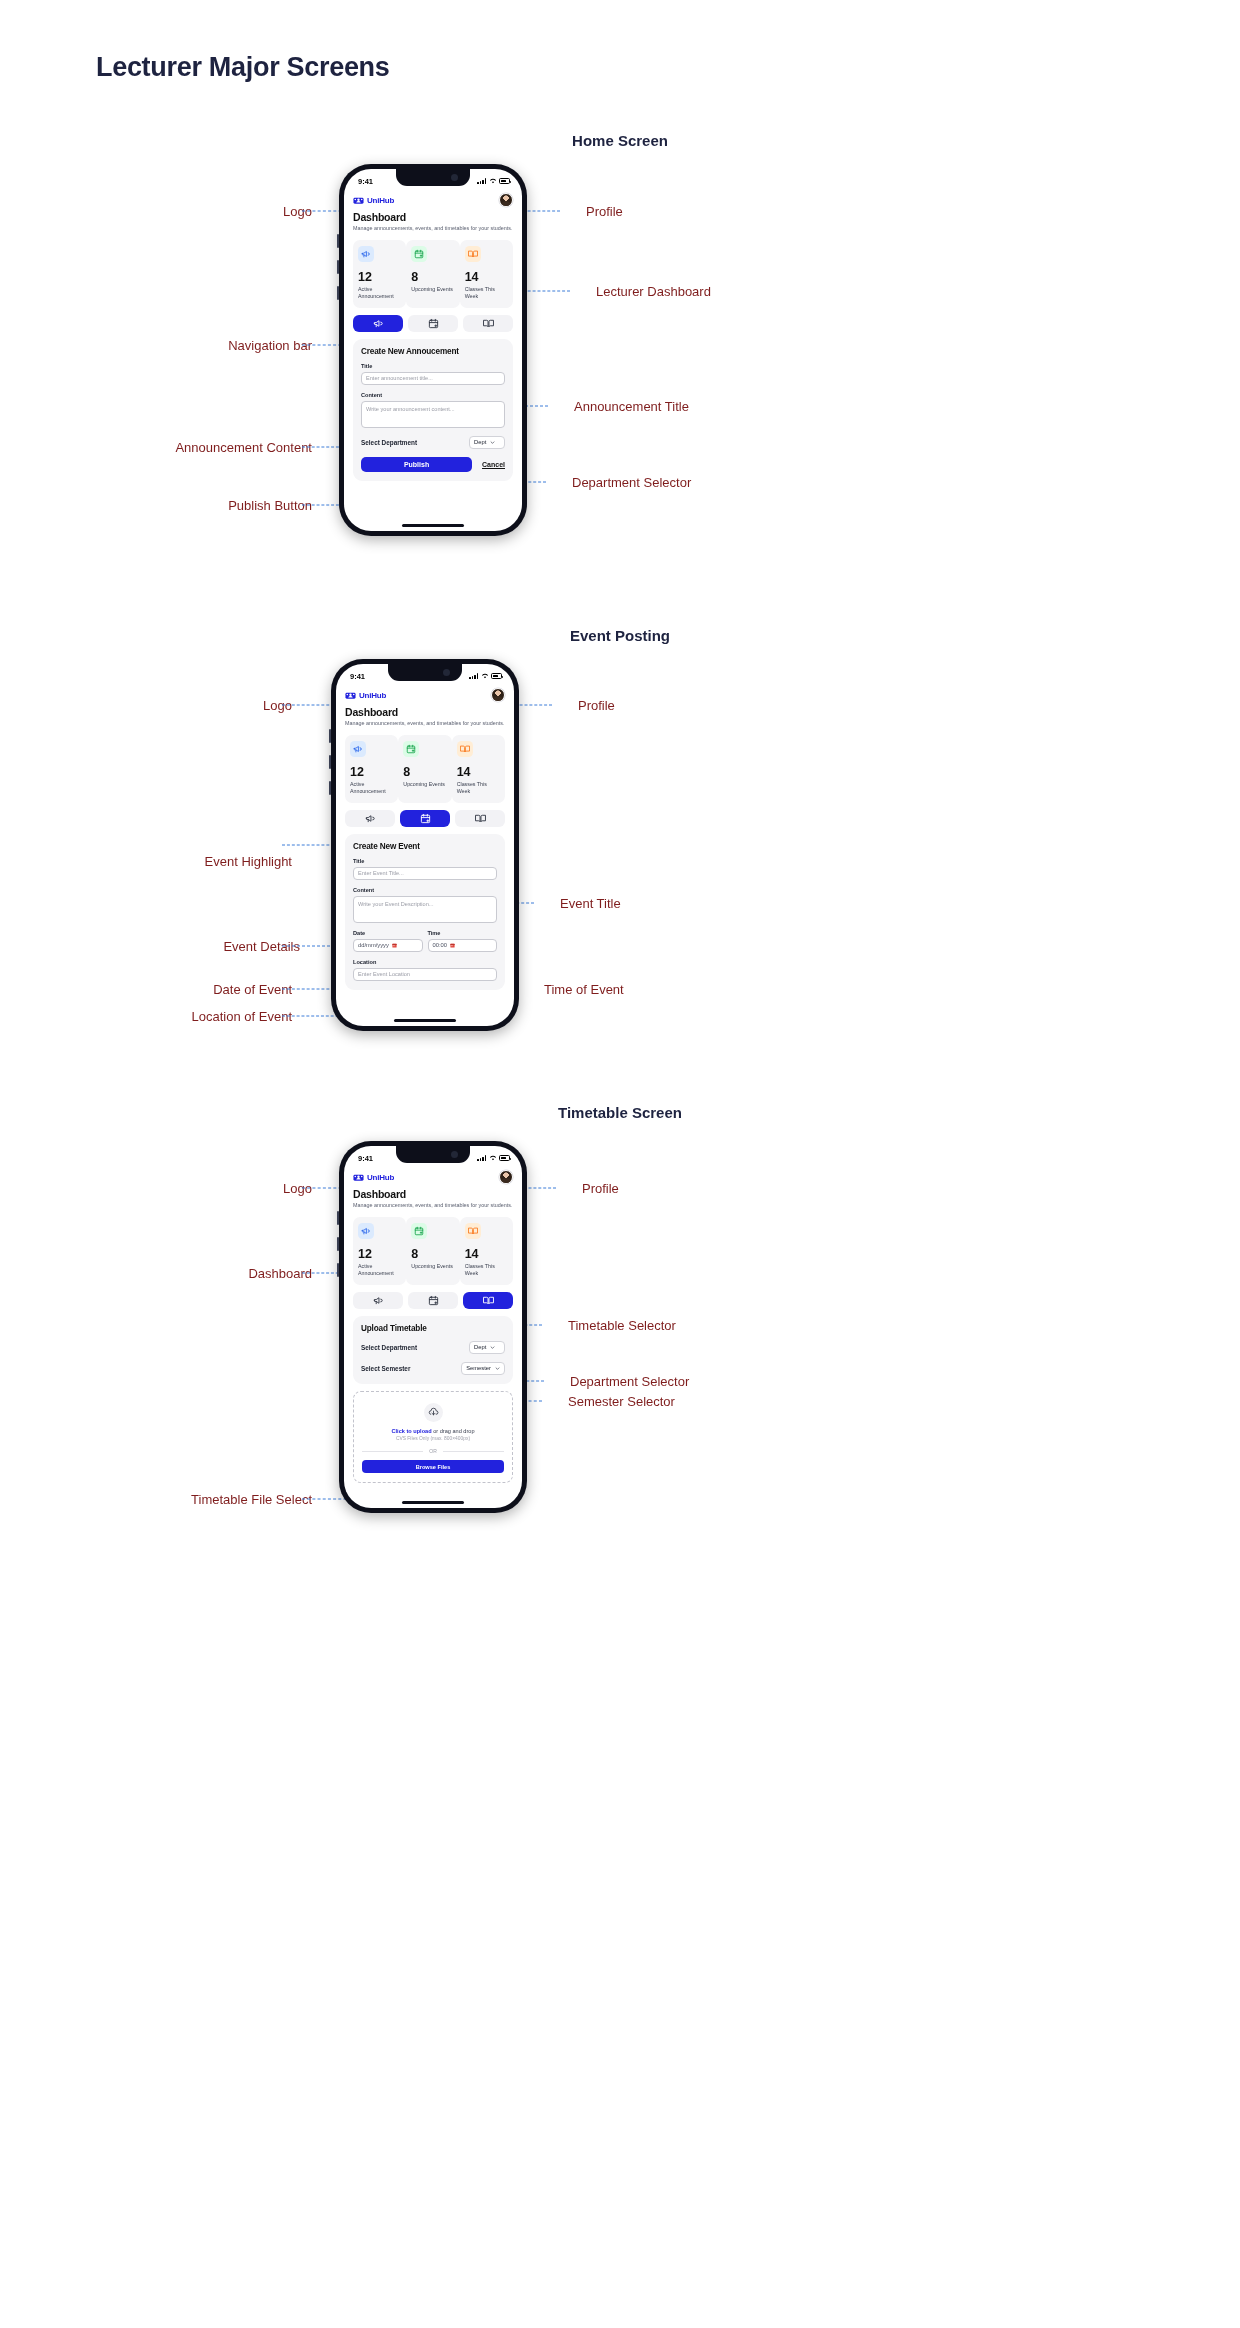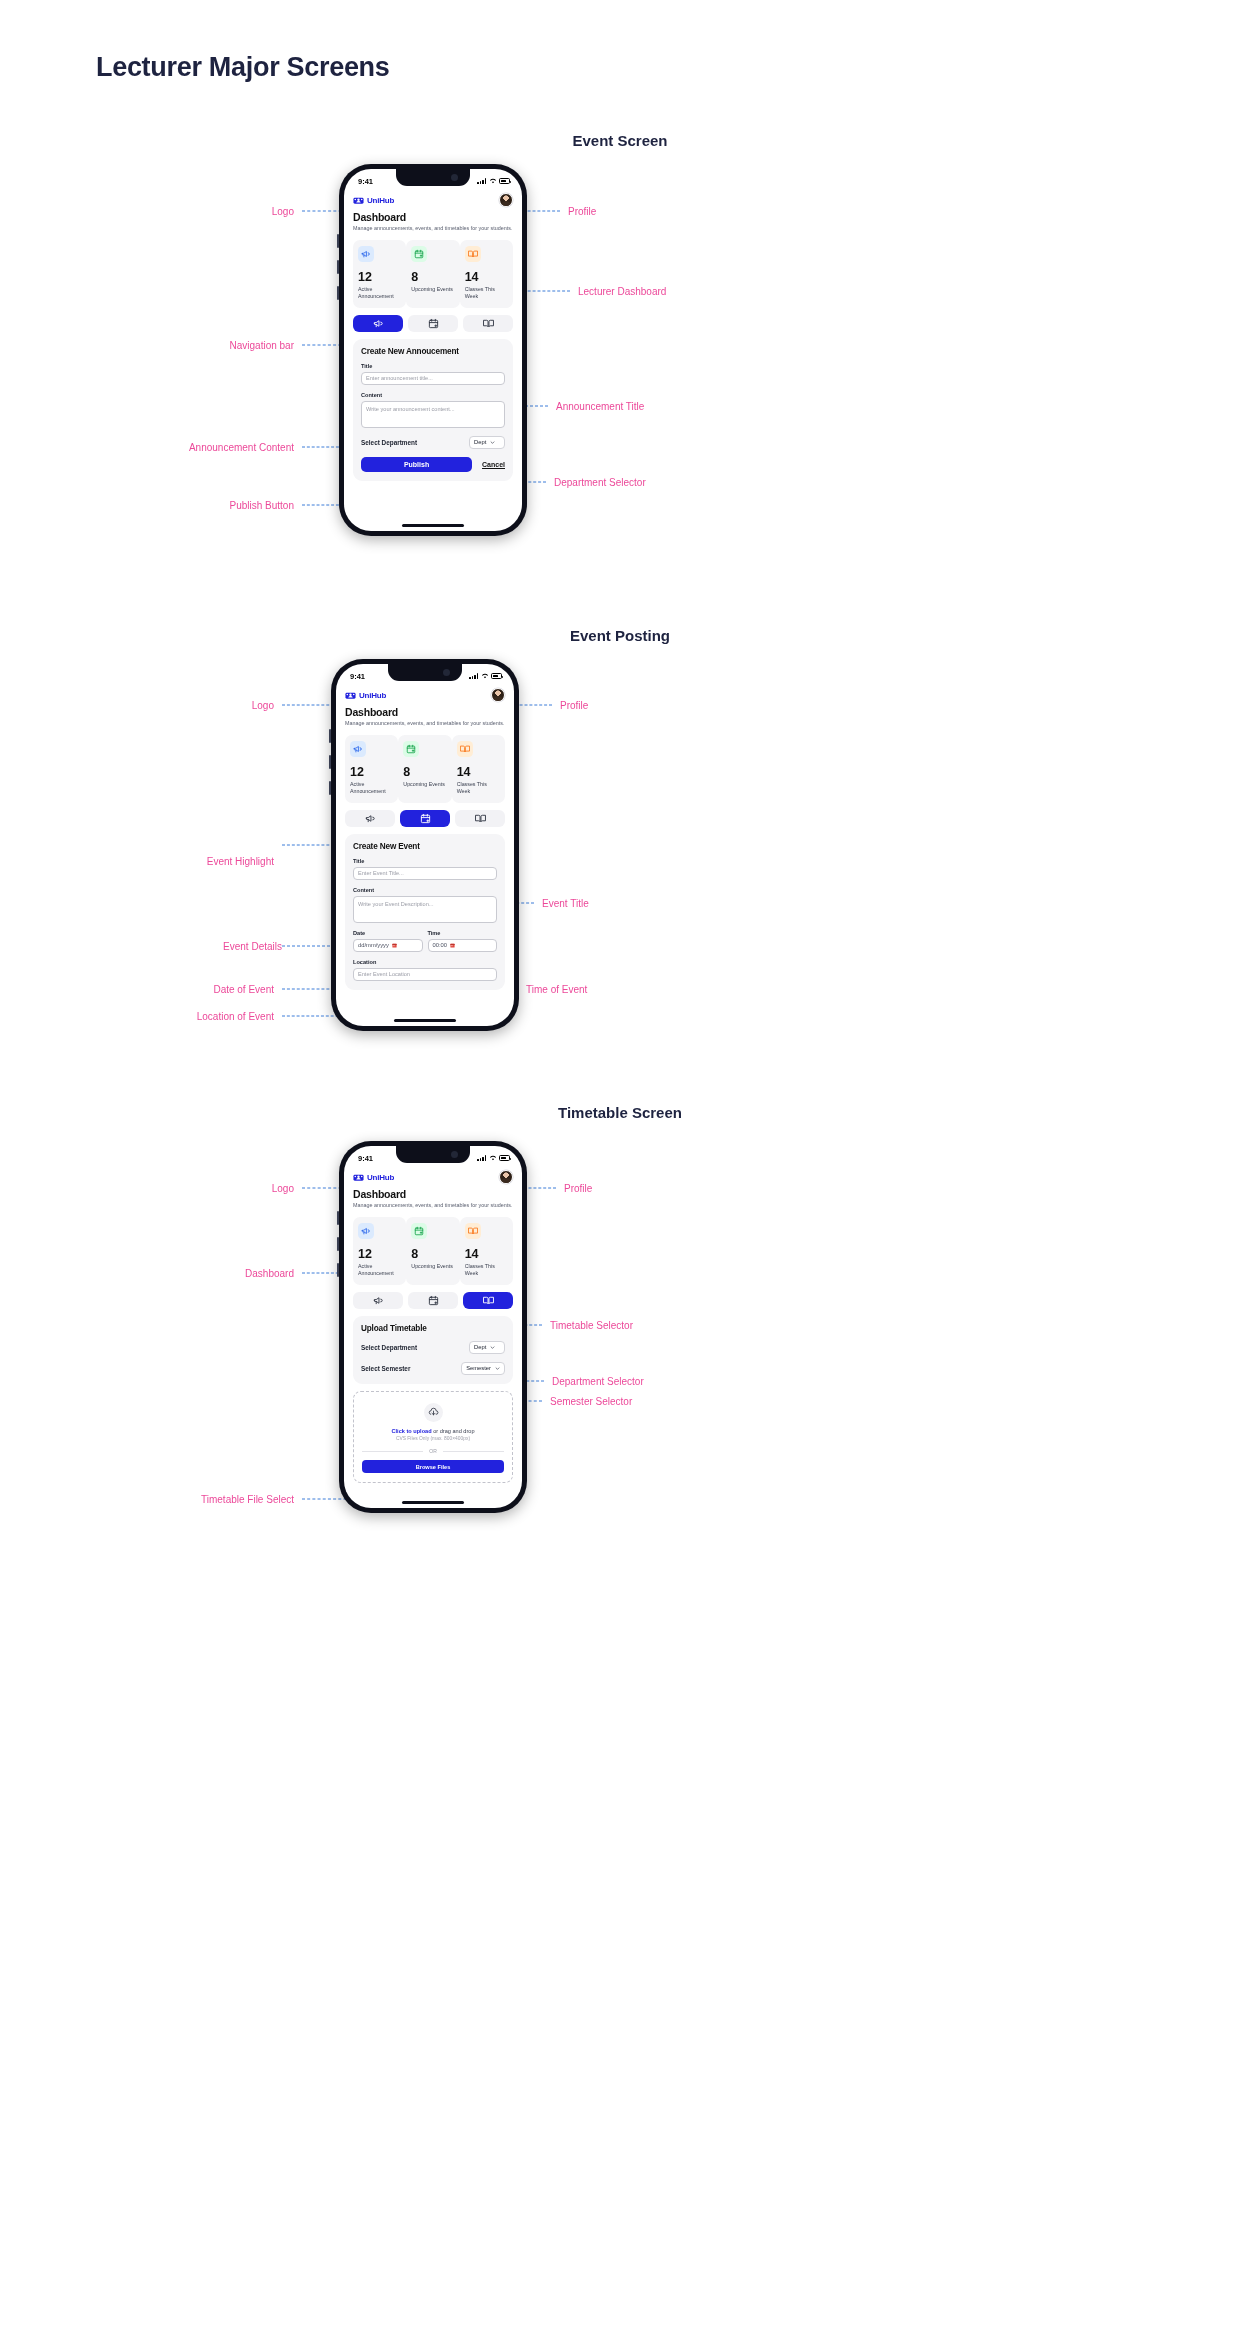--- a/index.html
+++ b/index.html
@@ -169,41 +169,41 @@
     margin-top: 6px; height: 13px; background: #2222dd; color: #fff;
     border-radius: 4px; display: flex; align-items: center; justify-content: center;
     font-size: 5.6px; font-weight: bold;
   }
   .homebar {
     position: absolute; left: 50%; transform: translateX(-50%); bottom: 4px;
     width: 62px; height: 3px; border-radius: 3px; background: #0d0f1a;
   }
 
   
-  .anno { position: absolute; font-size: 10px; color: #ec4899; white-space: nowrap; }
+  .anno { position: absolute; font-size: 13px; color: #7f1d1d; white-space: nowrap; margin-left: 18px; }
   .anno.left { text-align: right; transform: translateY(-50%); }
   .anno.right { text-align: center; transform: translateY(-50%); }
   .lead {
     position: absolute; height: 0; border-top: 1.2px dashed #3d7dd8;
     transform: translateY(-50%);
   }
   .dot {
     position: absolute; width: 3px; height: 3px; border-radius: 50%;
     background: #3d7dd8; transform: translate(-50%,-50%);
   }
 </style>
 </head>
 <body>
 
 <div class="page">
 
   <div class="page-title">Lecturer Major Screens</div>
 
   <div class="section" style="top:0">
-    <div class="section-title" style="top:132px">Event Screen</div>
+    <div class="section-title" style="top:132px">Home Screen</div>
 
     <div class="anno left" style="left:170px;top:211px;width:124px">Logo</div>
     <div class="lead" style="left:302px;top:211px;width:50px"></div>
     <div class="dot" style="left:352px;top:211px"></div>
 
     <div class="anno left" style="left:150px;top:345px;width:144px">Navigation bar</div>
     <div class="lead" style="left:302px;top:345px;width:60px"></div>
     <div class="dot" style="left:362px;top:345px"></div>
 
     <div class="anno left" style="left:120px;top:447px;width:174px">Announcement Content</div>

